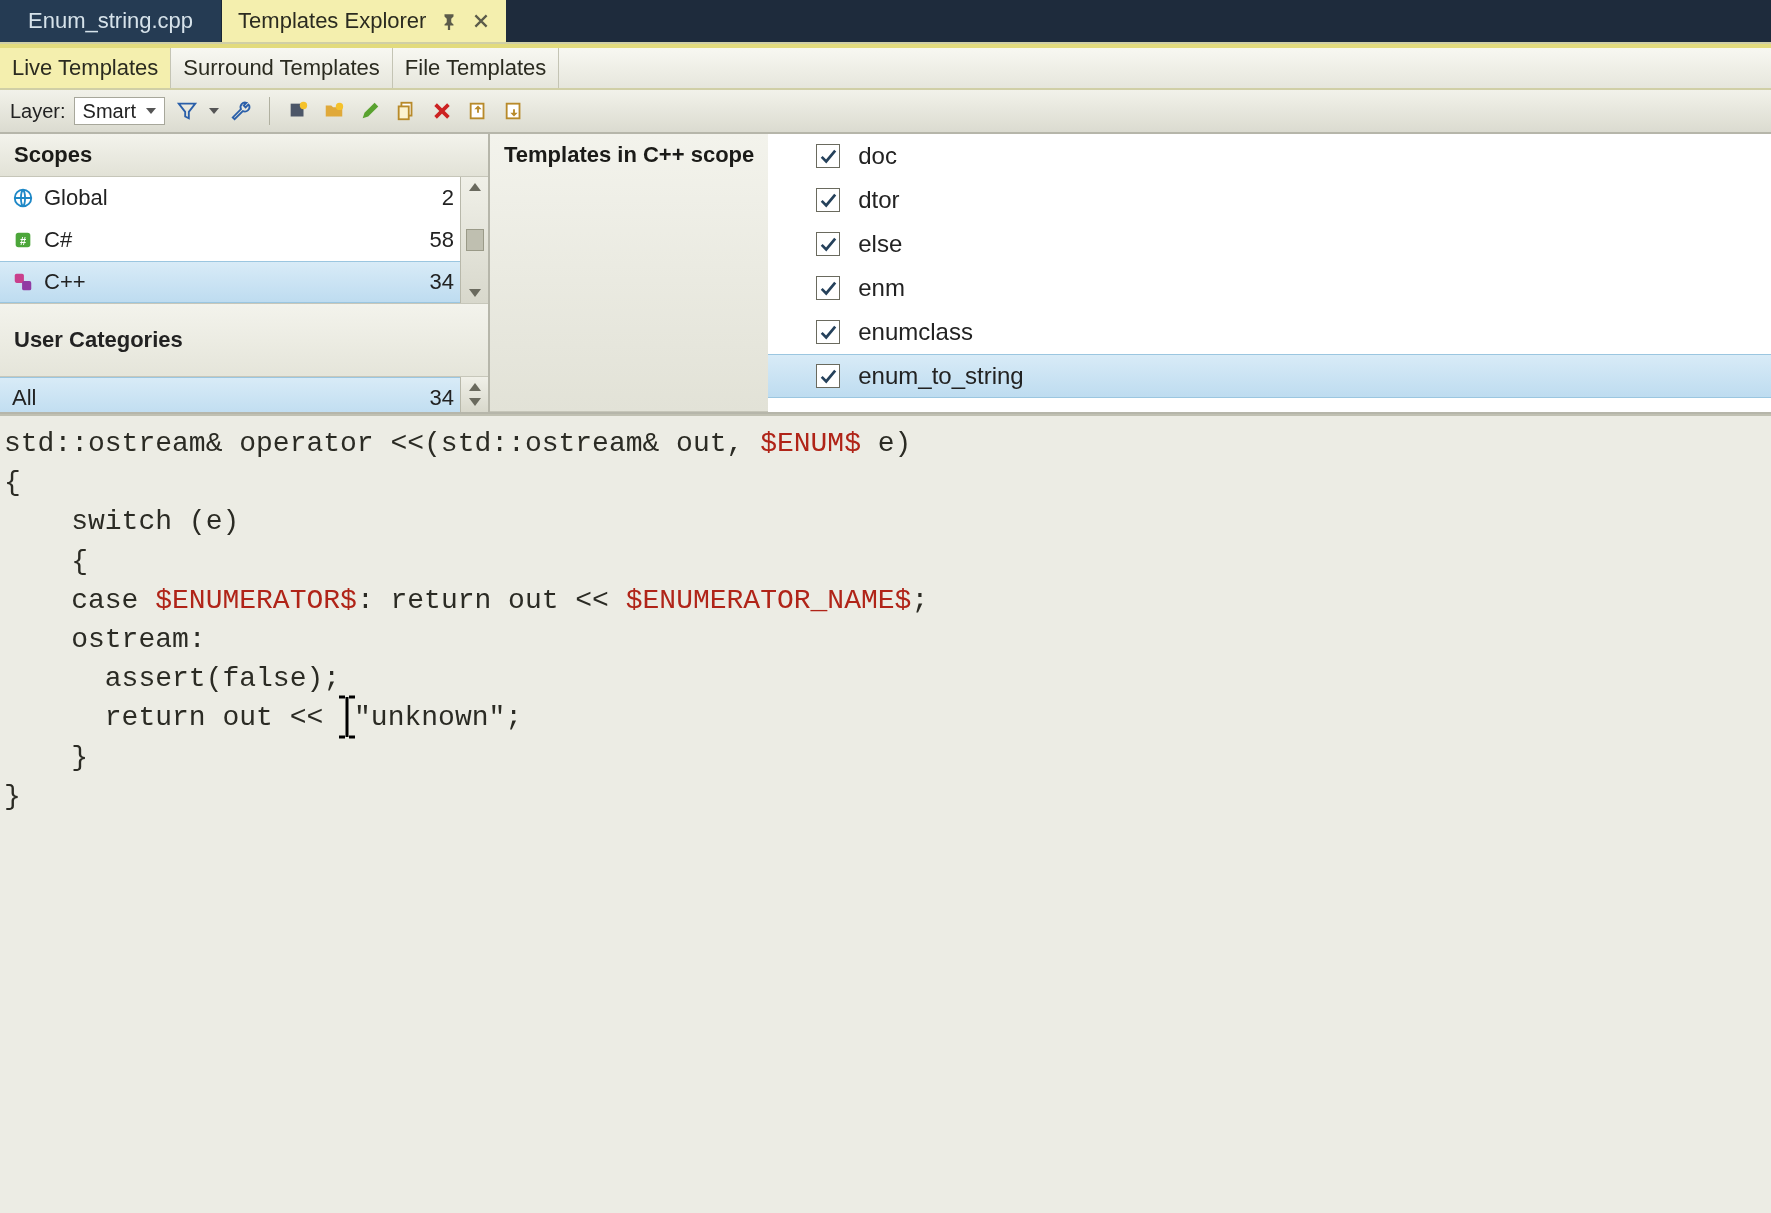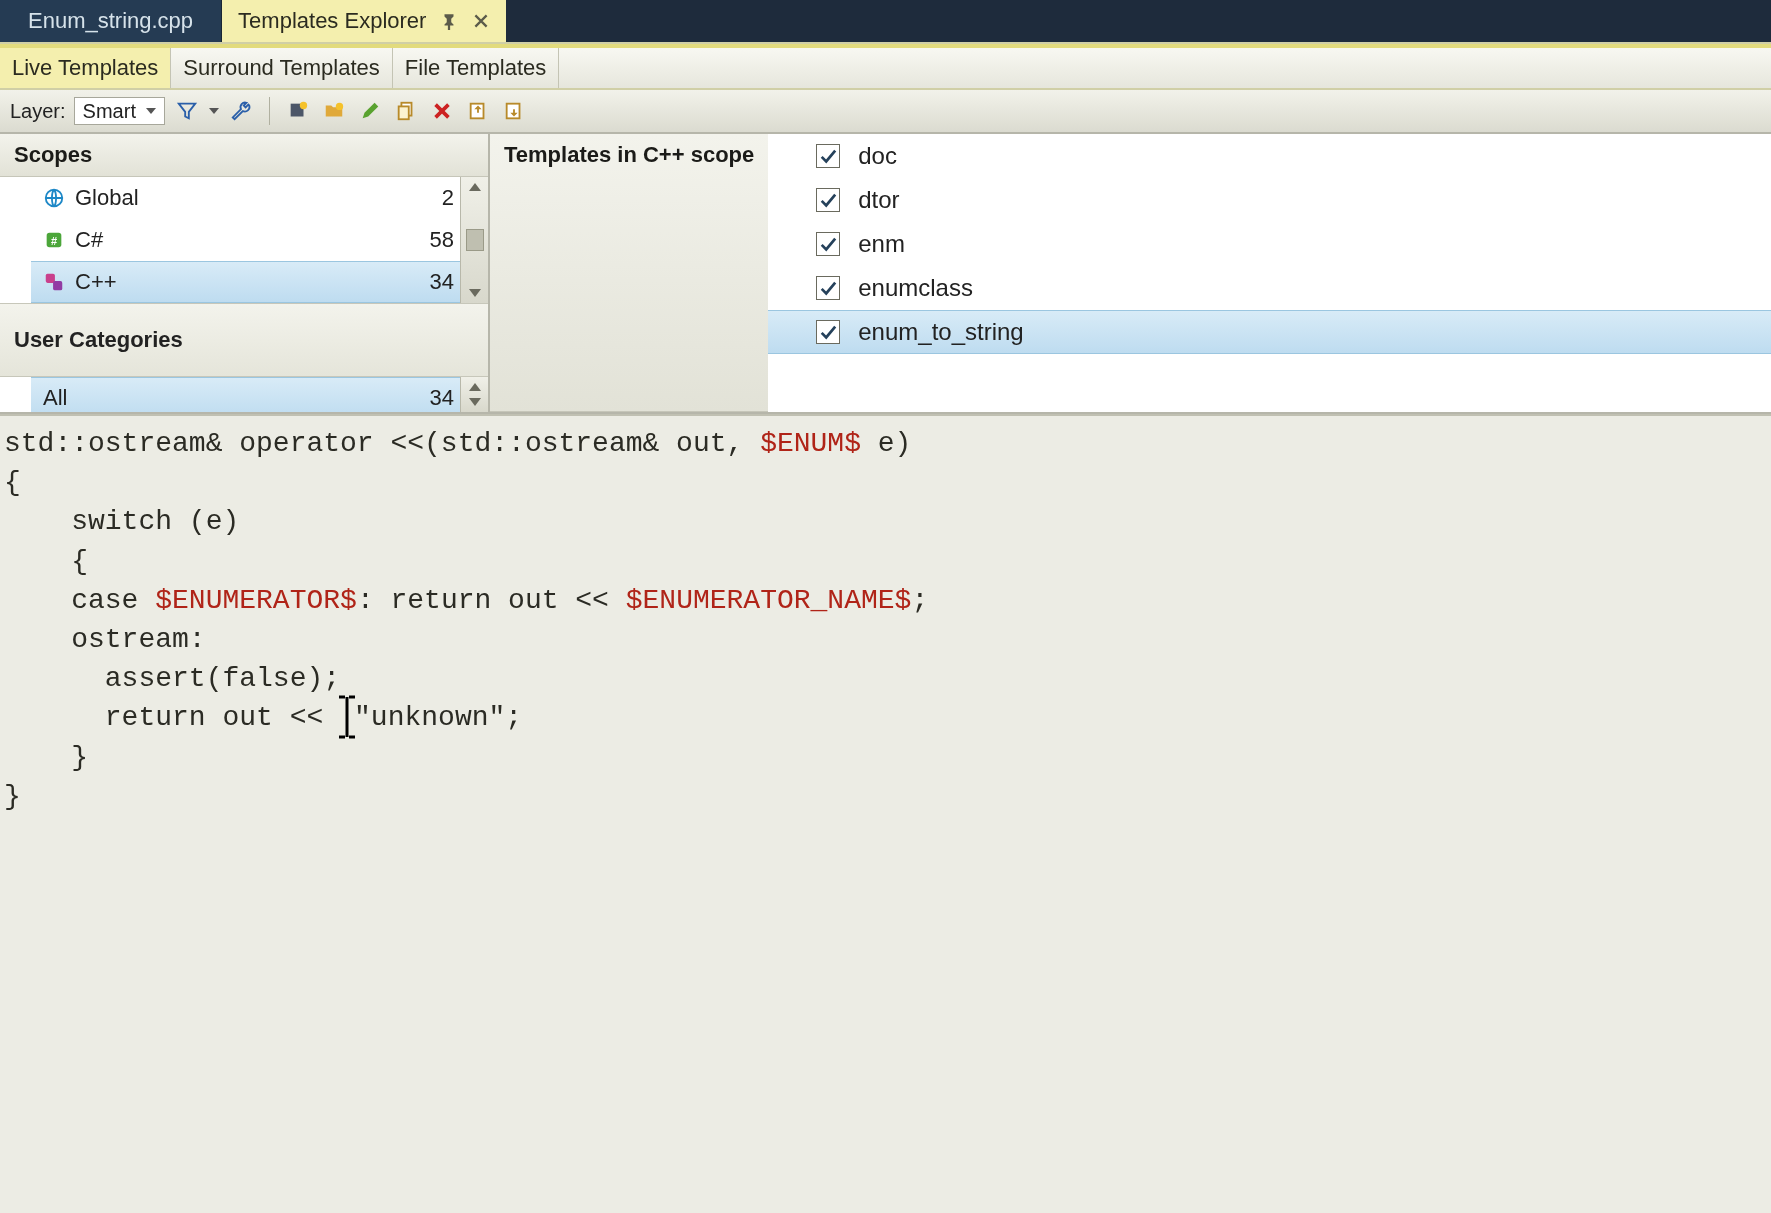--- a/index.html
+++ b/index.html
@@ -165,21 +165,20 @@
   .scroll-col .arrow.down { border-top:8px solid #6A6A5E; margin-bottom:4px;}
   .scroll-col .thumb { width:18px; height:22px; background:#BFBFB0; border:1px solid #9A9A88; }
 
   .row {
     display:flex;
     align-items:center;
     padding: 4px 12px;
     gap: 10px;
     height:42px;
     cursor:pointer;
-    margin-left:31px;
   }
   .row.selected {
     background: linear-gradient(#D8EBF7, #BEDCF0);
     border-top:1px solid #9BC6E0;
     border-bottom:1px solid #9BC6E0;
   }
   .row .ricon {
     width:22px; height:22px;
     display:flex; align-items:center; justify-content:center;
   }
@@ -407,20 +406,28 @@
           </span>
         <span>doc</span>
       </div>
       <div class="chkrow">
         <span class="chkbox">
             <svg viewBox="0 0 20 20">
               <polyline points="3,11 8,16 18,4"></polyline>
             </svg>
           </span>
         <span>dtor</span>
+      </div>
+      <div class="chkrow">
+        <span class="chkbox">
+            <svg viewBox="0 0 20 20">
+              <polyline points="3,11 8,16 18,4"></polyline>
+            </svg>
+          </span>
+        <span>else</span>
       </div>
       <div class="chkrow">
         <span class="chkbox">
             <svg viewBox="0 0 20 20">
               <polyline points="3,11 8,16 18,4"></polyline>
             </svg>
           </span>
         <span>enm</span>
       </div>
       <div class="chkrow">

